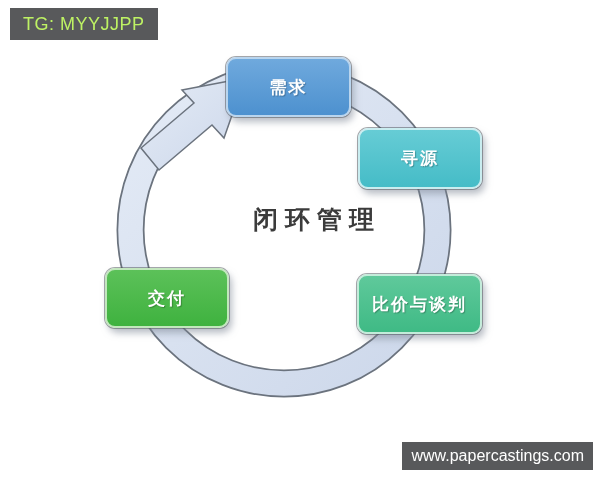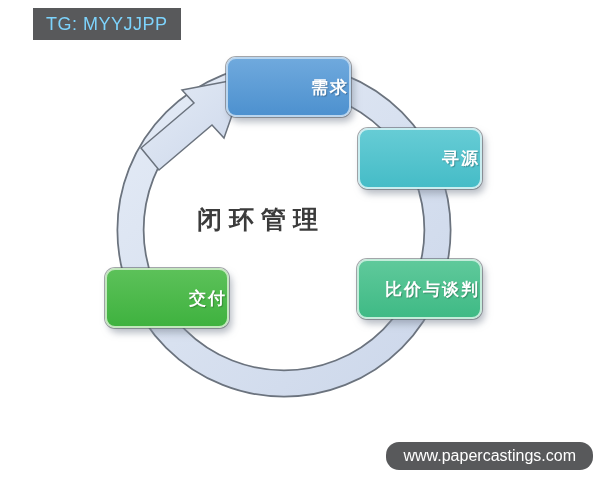--- a/index.html
+++ b/index.html
@@ -5,56 +5,56 @@
   html,body{margin:0;padding:0;}
   body{
     width:600px;height:480px;background:#ffffff;position:relative;overflow:hidden;
     font-family:"Liberation Sans", sans-serif;
   }
   .stage{position:absolute;inset:0;width:600px;height:480px;}
   svg.ring{position:absolute;left:0;top:0;z-index:0;}
 
   .badge{
     position:absolute;left:10px;top:8px;z-index:6;
-    background:#58595b;color:#7dd3fc;
+    background:#58595b;color:#bef264;
     font-size:18px;letter-spacing:.5px;
-    padding:5px 13px;line-height:22px;margin-left:23px;
+    padding:5px 13px;line-height:22px;
   }
   .watermark{
     position:absolute;right:7px;top:442px;z-index:6;
     background:#58595b;color:#ffffff;
-    font-size:16px;padding:4px 17px;line-height:20px;border-radius:13px;
+    font-size:16px;padding:4px 9px;line-height:20px;
   }
 
   .center-title{
     position:absolute;left:197px;top:201px;width:184px;height:38px;z-index:1;
-    text-align:left;line-height:38px;
+    text-align:right;line-height:38px;
     font-family:"Liberation Serif", serif;
     font-weight:bold;font-size:25px;letter-spacing:7px;color:#3b3b3b;
   }
 
   .node{
     position:absolute;z-index:2;border-radius:10px;
-    display:flex;align-items:center;justify-content:flex-end;
+    display:flex;align-items:center;justify-content:center;
     color:#ffffff;font-weight:bold;font-size:17px;letter-spacing:2px;
     text-shadow:1px 1px 1px rgba(0,0,0,.25);
     box-shadow:0 0 0 1px rgba(75,80,88,.5), 3px 5px 7px rgba(125,135,150,.55);
   }
   .node-demand{
     left:226px;top:57px;width:121px;height:56px;
     background:linear-gradient(180deg,#6fa9dd,#4d91cf);
     border:2px solid #b9d5ee;
   }
   .node-sourcing{
     left:358px;top:128px;width:120px;height:57px;
     background:linear-gradient(180deg,#66ccd5,#45bcc7);
     border:2px solid #c9edf0;
   }
   .node-negotiation{
-    left:357px;top:259px;width:121px;height:56px;
+    left:357px;top:274px;width:121px;height:56px;
     background:linear-gradient(180deg,#5fc99b,#3fba85);
     border:2px solid #c3ecda;
   }
   .node-contract{
     left:229px;top:345px;width:117px;height:58px;
     background:linear-gradient(180deg,#66c272,#4ab55a);
     border:2px solid #c6e9c9;
   }
   .node-delivery{
     left:105px;top:268px;width:120px;height:56px;

